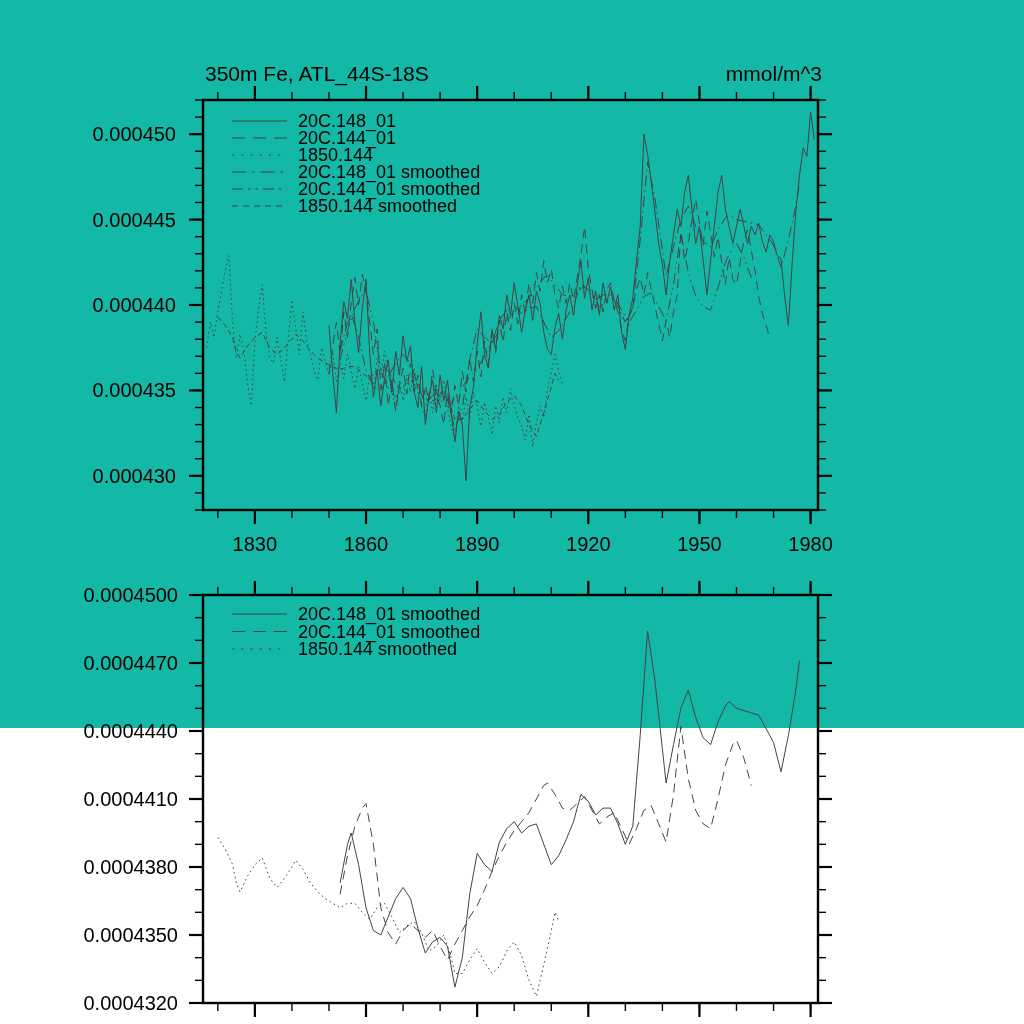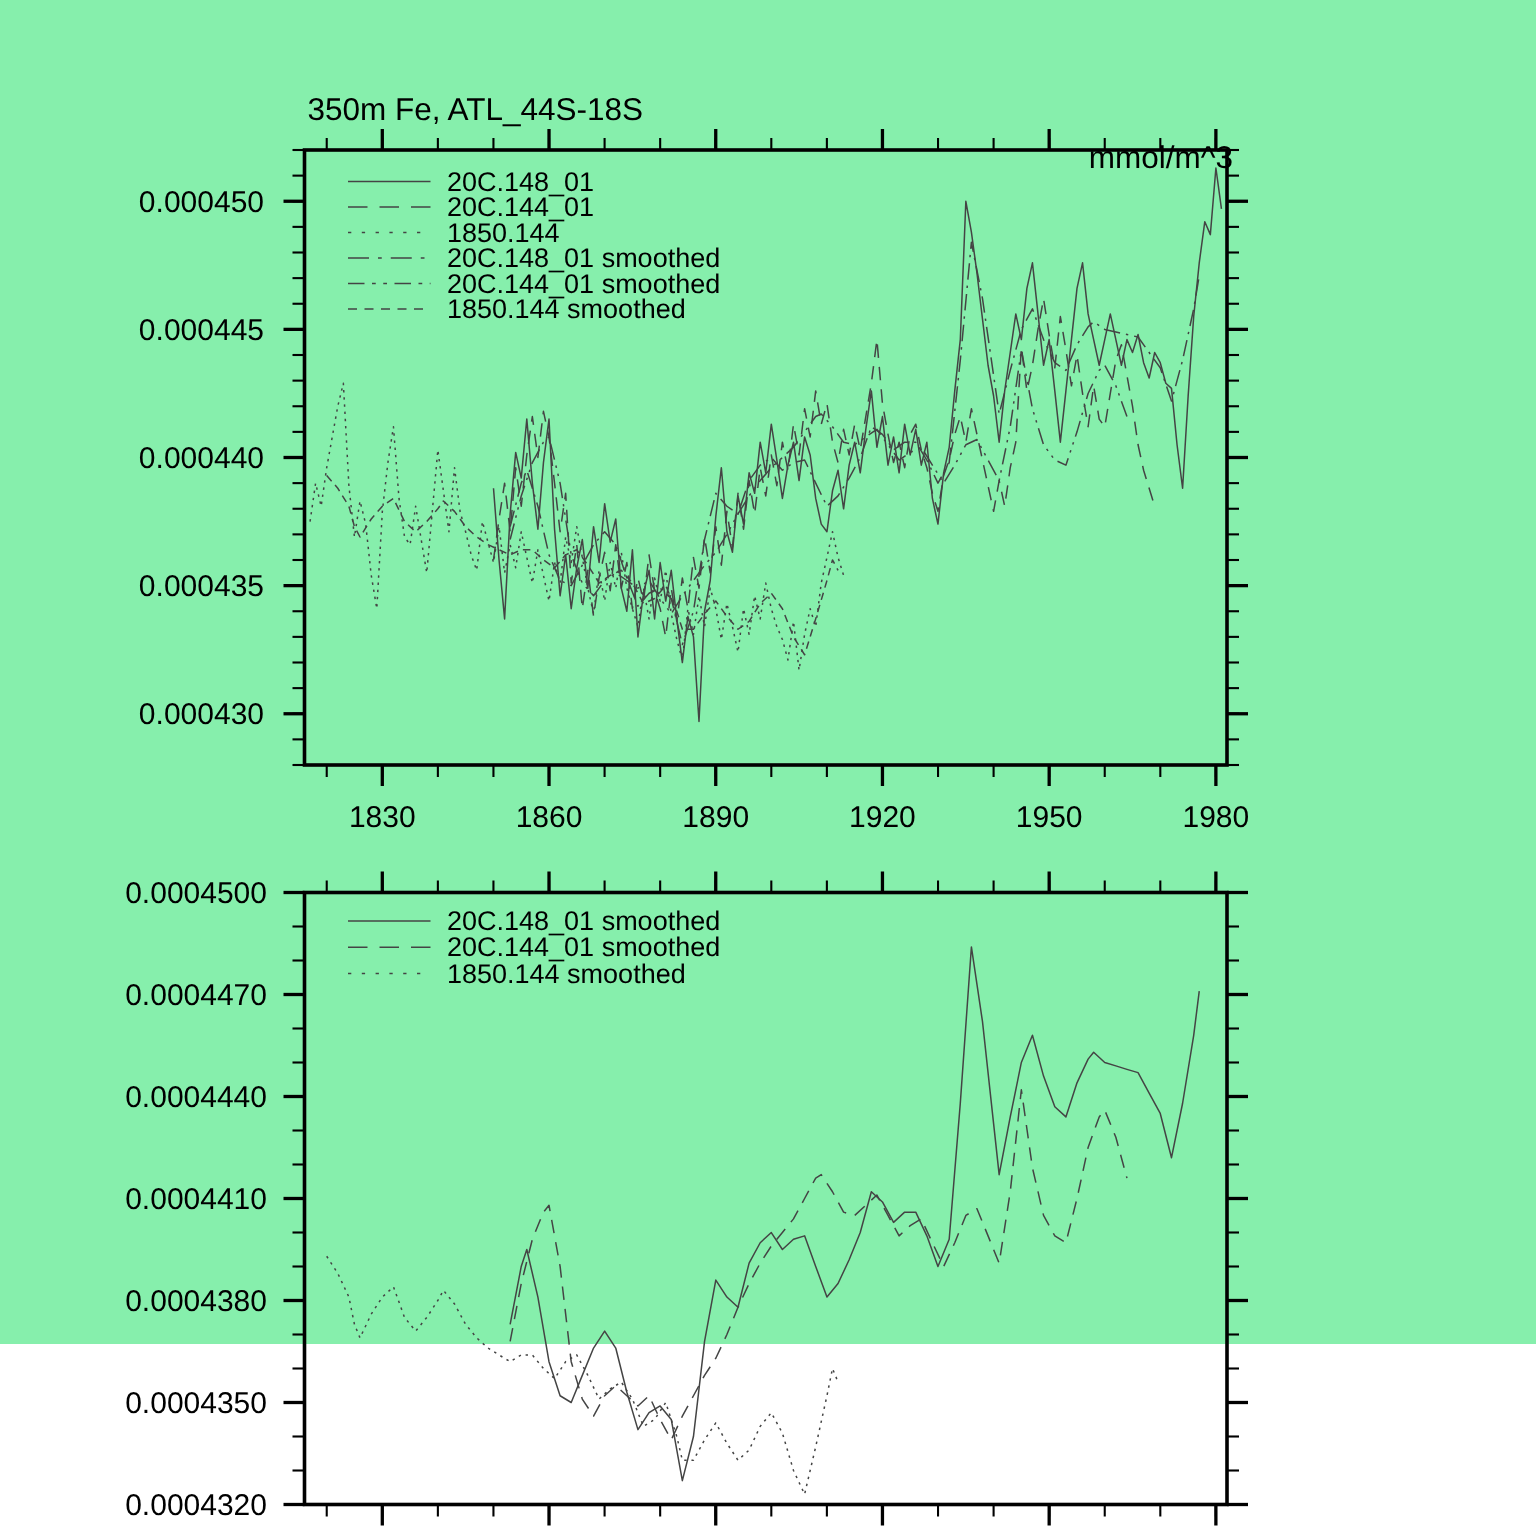--- a/index.html
+++ b/index.html
@@ -1,20 +1,20 @@
 <!DOCTYPE html>
 <html><head>
 <meta charset="utf-8">
 <style>
   html,body{margin:0;padding:0;background:#ffffff;width:1024px;height:1024px;overflow:hidden;
             font-family:"Liberation Sans", sans-serif;}
-  #figure{position:absolute;left:0;top:0;width:1024px;height:896px;background:#86efac;}
+  #figure{position:absolute;left:0;top:0;width:1024px;height:728px;background:#14b8a6;}
   .hdr{position:absolute;font-size:21px;color:#000;white-space:pre;}
   #chart-title{left:205px;top:62px;}
-  #units-label{left:602px;top:62px;width:220px;text-align:right;margin-top:32px;}
+  #units-label{left:602px;top:62px;width:220px;text-align:right;}
   svg{position:absolute;left:0;top:0;}
   svg text{font-family:"Liberation Sans", sans-serif;fill:#000;}
   .ticklabel{font-size:20px;}
   .leglabel{font-size:18px;}
 </style>
 </head>
 <body>
 
 <div id="figure">
   <div id="chart-title" class="hdr">350m Fe, ATL_44S-18S</div>

